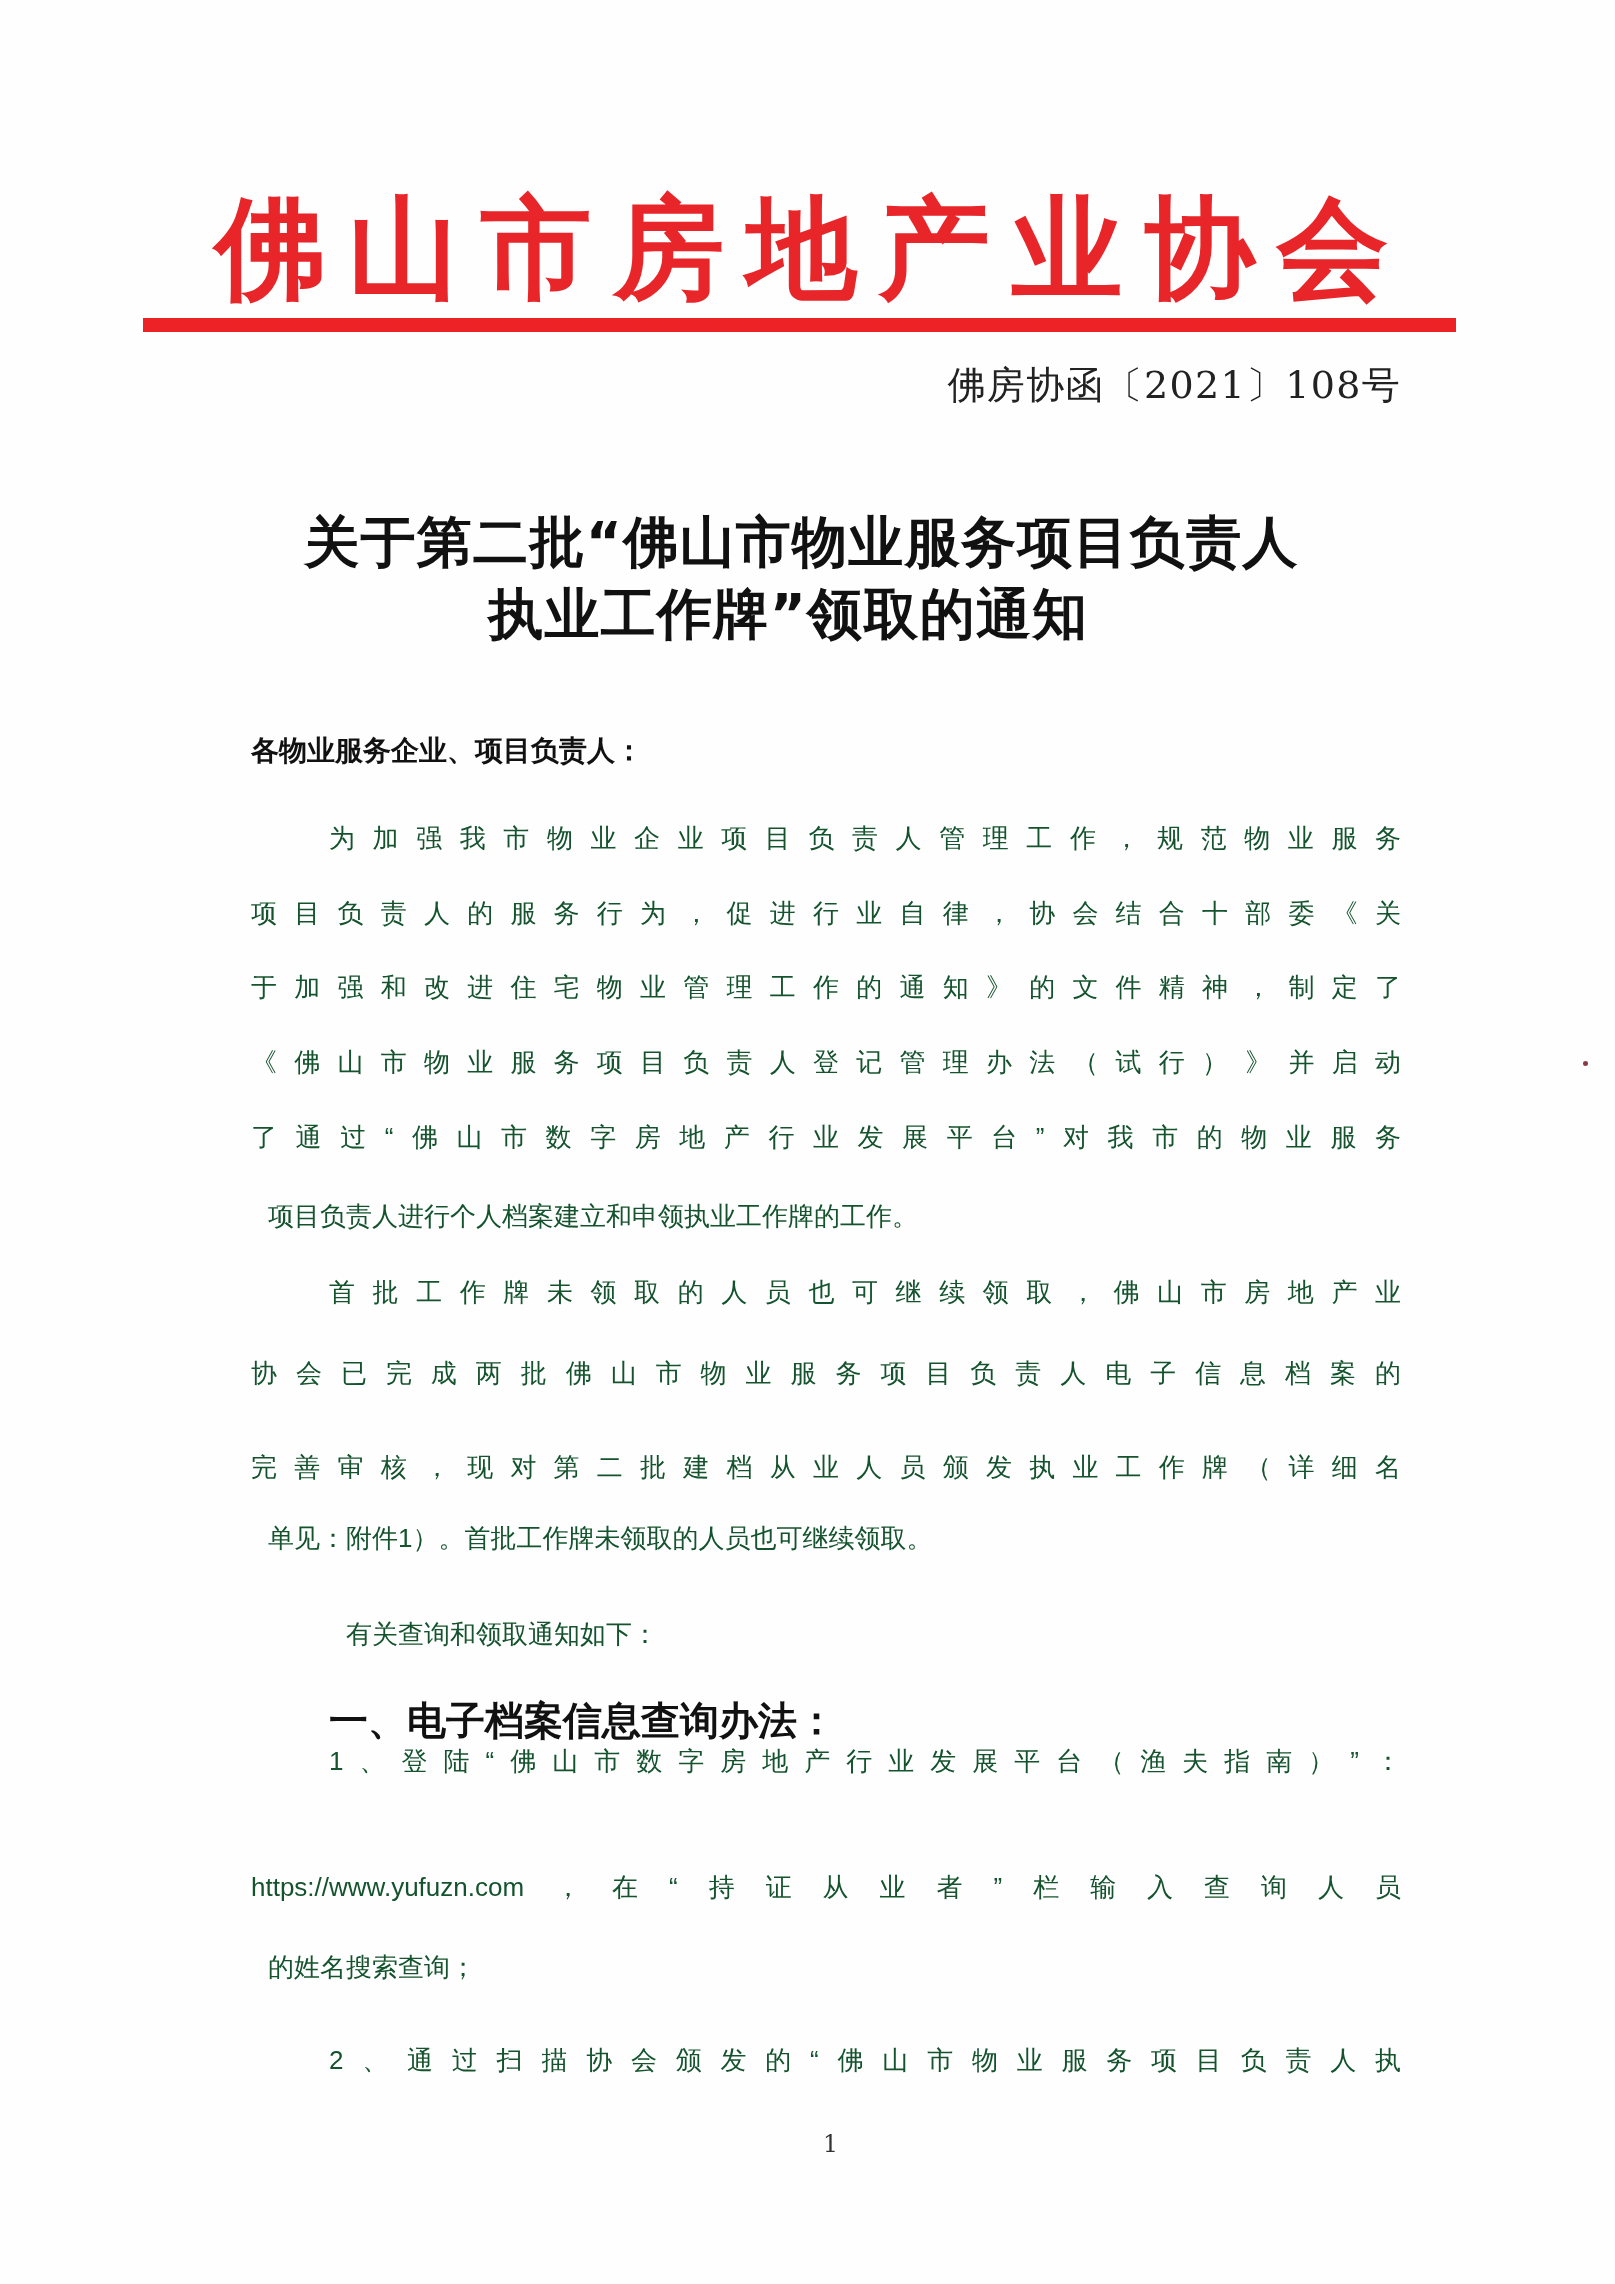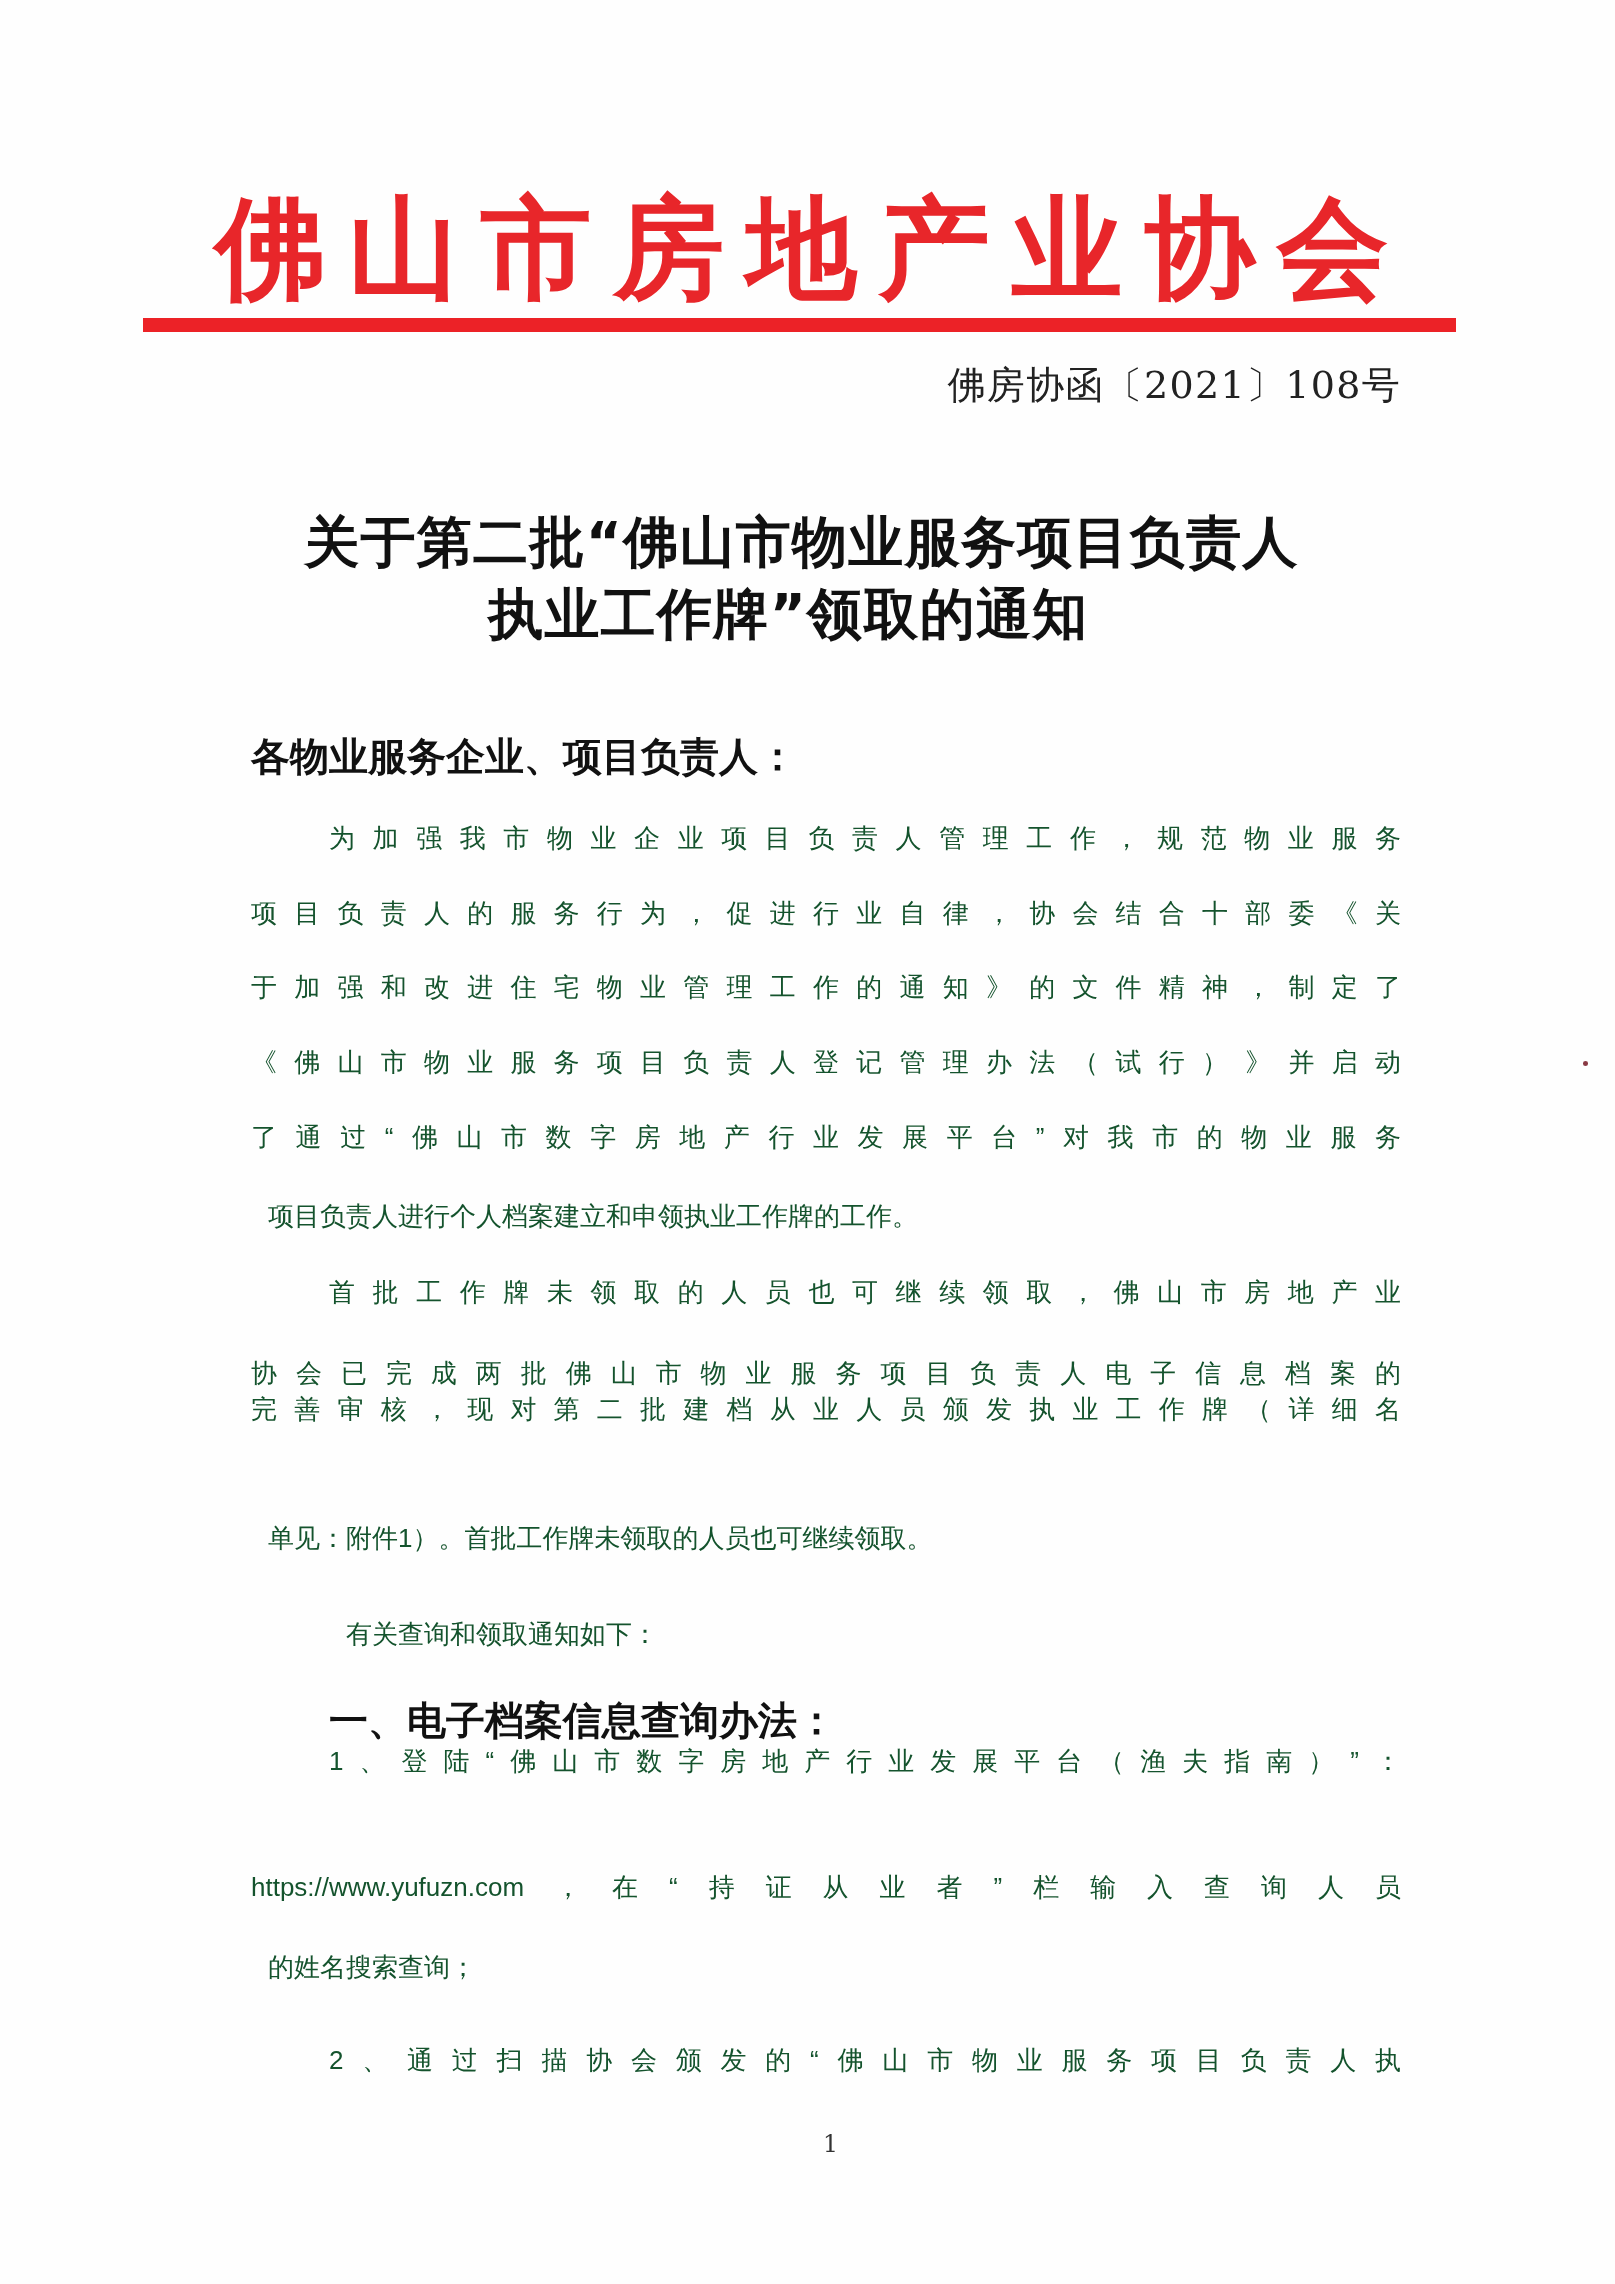--- a/index.html
+++ b/index.html
@@ -12,21 +12,21 @@
     .masthead span { display: inline-block; }
     .red-rule { position: absolute; left: 143px; top: 318px; width: 1313px; height: 14.3px; background: #ec2227; }
     .doc-number { position: absolute; right: 215px; top: 366px; font-size: 38px; line-height: 1;
                   font-family: "DejaVu Serif", "Liberation Serif", serif; letter-spacing: 1.3px; color: #222; margin-left: 32px; }
     .title { position: absolute; left: 0; width: 1616px; text-align: center;
              font-family: "DejaVu Sans", "Liberation Sans", sans-serif; font-weight: bold;
              font-size: 55px; line-height: 1; color: #111; letter-spacing: 1.3px; }
     .title.l1 { top: 515px; left: -6.5px; }
     .title.l2 { top: 587px; left: -19.6px; }
     .salutation { position: absolute; left: 251px; top: 737px; font-family: "DejaVu Sans", "Liberation Sans", sans-serif;
-                  font-weight: bold; font-size: 39px; line-height: 1; color: #111; }
+                  font-weight: bold; font-size: 28px; line-height: 1; color: #111; }
     .line { position: absolute; left: 251px; width: 1150px; font-size: 26px; line-height: 1;
             font-family: Liberation Sans, sans-serif; color: #14532d;
             white-space: nowrap; text-align: justify; text-align-last: justify; }
     .line.indent { left: 329px; width: 1072px; }
     .line.last { text-align-last: left; margin-left: 17px; }
     .heading { position: absolute; left: 329px; font-family: "DejaVu Sans", "Liberation Sans", sans-serif;
                font-weight: bold; font-size: 39px; line-height: 1; color: #111; text-align: center; }
     .page-number { position: absolute; left: 823px; top: 2133px; font-size: 23.5px; line-height: 1; color: #333;
                    font-family: "DejaVu Serif", "Liberation Serif", serif; }
     .speck { position: absolute; left: 1583px; top: 1061px; width: 5.2px; height: 4.6px; border-radius: 50%; background: #8a3a44; }
@@ -58,21 +58,21 @@
 
 <div class="line indent" style="top:825px">为加强我市物业企业项目负责人管理工作，规范物业服务</div>
 <div class="line" style="top:900px">项目负责人的服务行为，促进行业自律，协会结合十部委《关</div>
 <div class="line" style="top:974px">于加强和改进住宅物业管理工作的通知》的文件精神，制定了</div>
 <div class="line" style="top:1049px">《佛山市物业服务项目负责人登记管理办法（试行）》并启动</div>
 <div class="line" style="top:1124px">了通过“佛山市数字房地产行业发展平台”对我市的物业服务</div>
 <div class="line last" style="top:1203px">项目负责人进行个人档案建立和申领执业工作牌的工作。</div>
 
 <div class="line indent" style="top:1279px">首批工作牌未领取的人员也可继续领取，佛山市房地产业</div>
 <div class="line" style="top:1360px">协会已完成两批佛山市物业服务项目负责人电子信息档案的</div>
-<div class="line" style="top:1396px">完善审核，现对第二批建档从业人员颁发执业工作牌（详细名</div>
+<div class="line" style="top:1454px">完善审核，现对第二批建档从业人员颁发执业工作牌（详细名</div>
 <div class="line last" style="top:1525px">单见：附件1）。首批工作牌未领取的人员也可继续领取。</div>
 
 <div class="line indent last" style="top:1621px">有关查询和领取通知如下：</div>
 
 <div class="heading" style="top:1701px">一、电子档案信息查询办法：</div>
 
 <div class="line indent" style="top:1748px">1、登陆“佛山市数字房地产行业发展平台（渔夫指南）”：</div>
 <div class="line" style="top:1874px">https://www.yufuzn.com，在“持证从业者”栏输入查询人员</div>
 <div class="line last" style="top:1954px">的姓名搜索查询；</div>
 <div class="line indent" style="top:2047px">2、通过扫描协会颁发的“佛山市物业服务项目负责人执</div>

